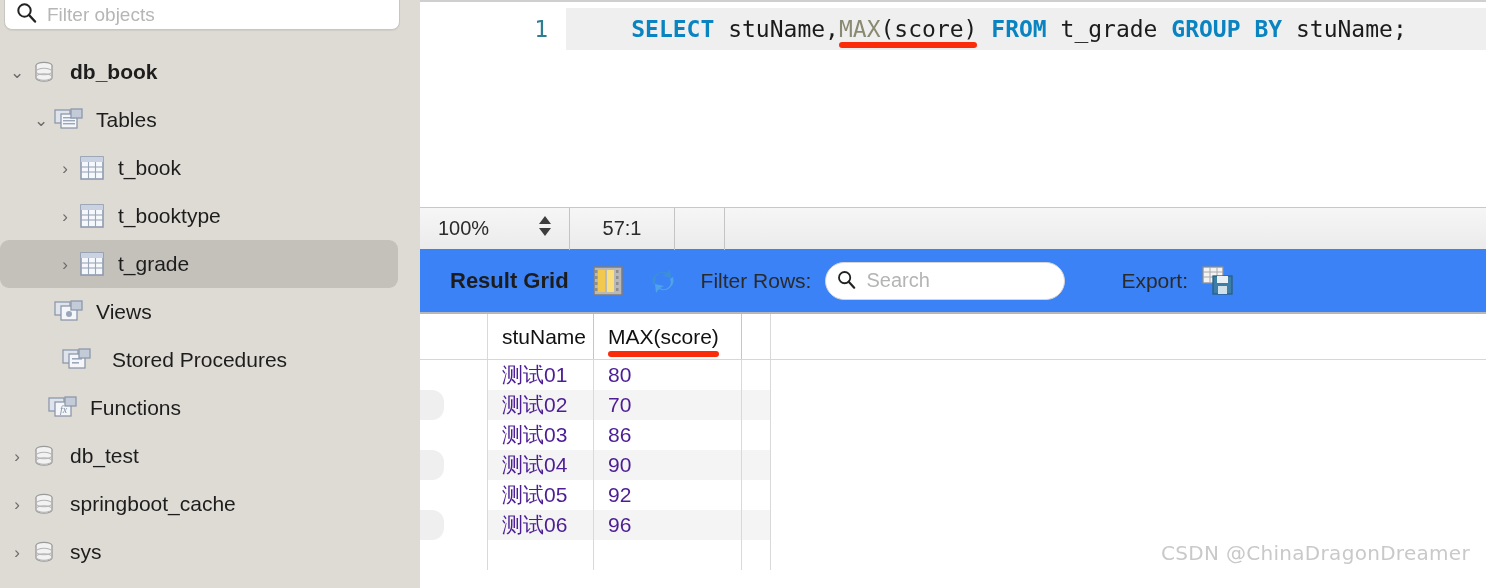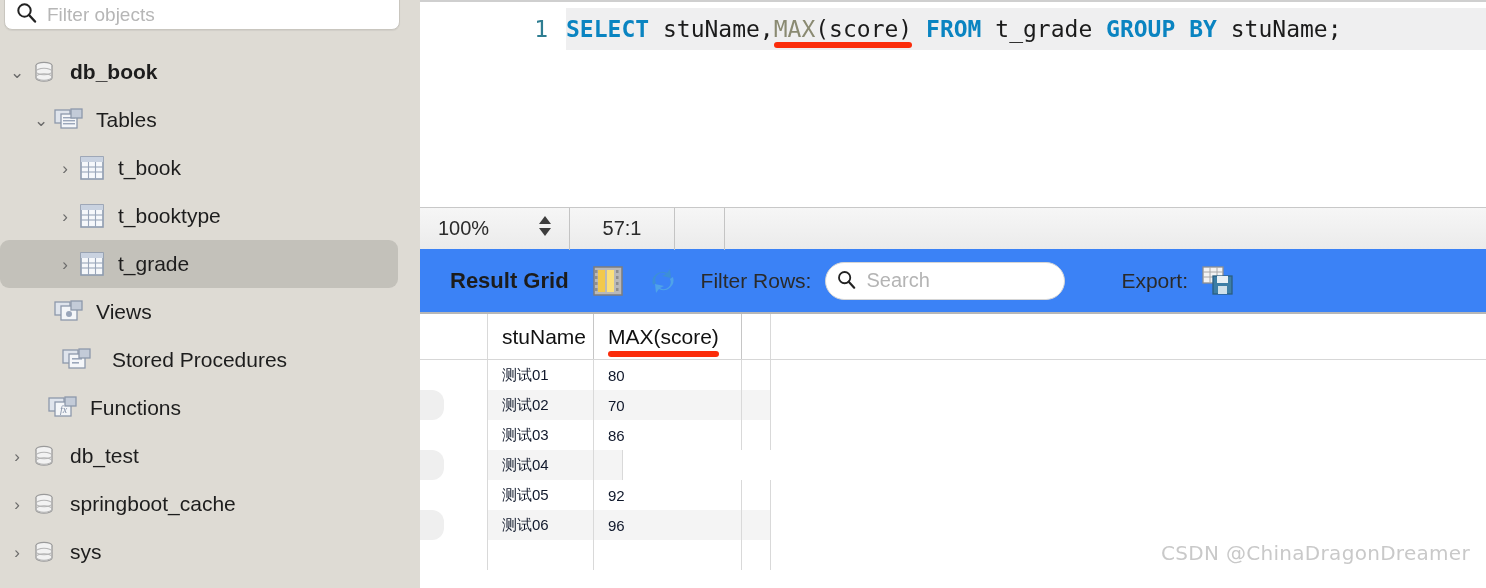--- a/index.html
+++ b/index.html
@@ -133,20 +133,21 @@
     background: #efeff0;
     height: 42px;
     display: flex;
     align-items: center;
     padding-right: 14px;
     font-family: "DejaVu Sans Mono", "Liberation Mono", monospace;
     font-size: 23px;
     white-space: pre;
     color: #1b1b1b;
     flex: 1 1 auto;
+    justify-content: center;
   }
   .kw { color: #0a84c1; font-weight: bold; }
   .fn { color: #8a8a72; }
   .plain { color: #1b1b1b; }
   .underline-wrap { position: relative; display: inline-block; }
   .redline {
     position: absolute;
     left: 0;
     right: 0;
     bottom: -6px;
@@ -244,22 +245,22 @@
   .cell-sel {
     width: 24px;
     flex: 0 0 24px;
     box-sizing: border-box;
   }
   .cell {
     box-sizing: border-box;
     display: flex;
     align-items: center;
     padding-left: 14px;
-    font-size: 15px;
-    color: #0f172a;
+    font-size: 21px;
+    color: #4c1d95;
     border-right: 1px solid #d9d9d9;
   }
   .col-name  { width: 106px; flex: 0 0 106px; }
   .col-score { width: 148px; flex: 0 0 148px; }
   .col-pad   { width: 28px;  flex: 0 0 28px; border-right: 1px solid #d9d9d9; }
   .col-rest  { flex: 1 1 auto; }
   .grid-header .cell { font-size: 21px; color: #111; border-right: 1px solid #c6c6c6; }
   .row-alt .cell, .row-alt .col-pad { background: #f4f4f4; }
   .row-alt .cell-sel { background: #efefef; border-radius: 0 12px 12px 0; }
   .row-alt .cell-rowhdr { background: #ffffff; }
@@ -587,20 +588,21 @@
         <div class="cell col-name">测试03</div>
         <div class="cell col-score">86</div>
         <div class="col-pad"></div>
         <div class="col-rest"></div>
       </div>
 
       <div class="grid-row row-alt">
         <div class="cell-sel"></div>
         <div class="cell-rowhdr"></div>
         <div class="cell col-name">测试04</div>
+        <div class="cell col-score">90</div>
         <div class="col-pad"></div>
         <div class="col-rest"></div>
       </div>
 
       <div class="grid-row">
         <div class="cell-sel"></div>
         <div class="cell-rowhdr"></div>
         <div class="cell col-name">测试05</div>
         <div class="cell col-score">92</div>
         <div class="col-pad"></div>

